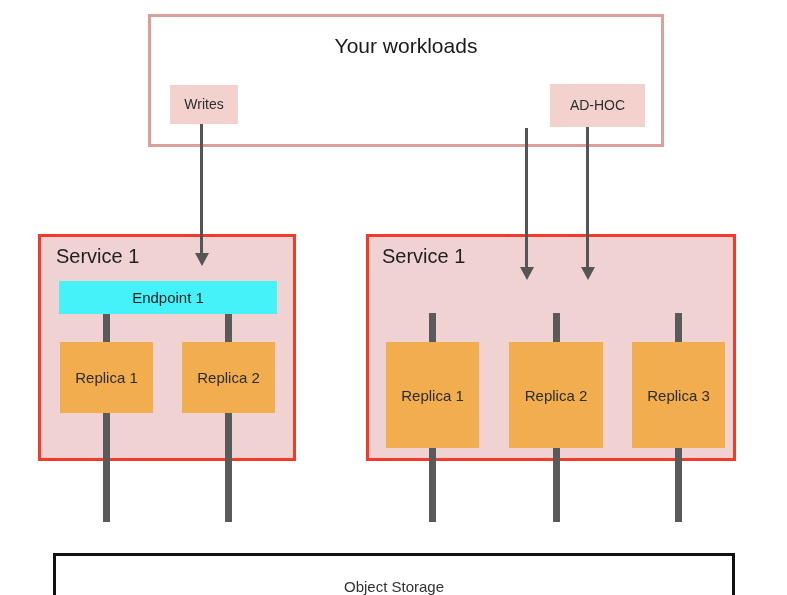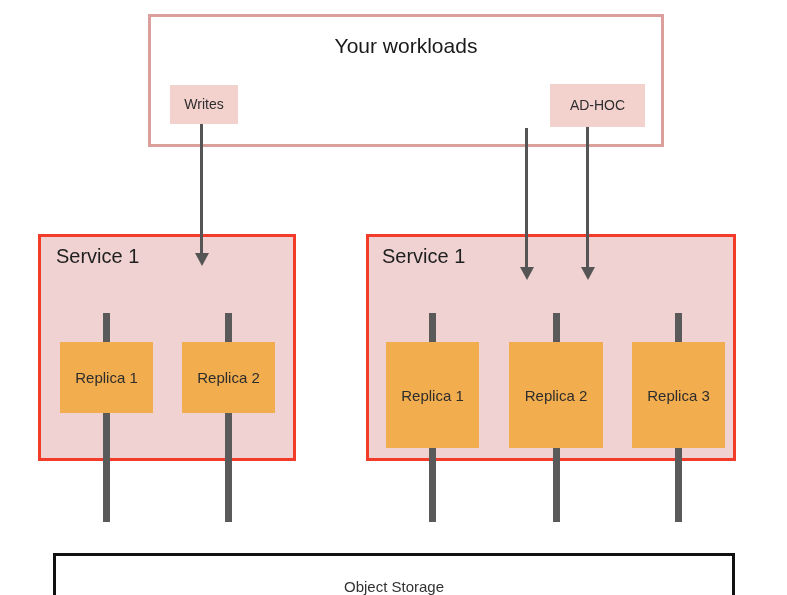--- a/index.html
+++ b/index.html
@@ -112,20 +112,23 @@
   <div class="arrow-head" style="left:195px; top:253px;"></div>
 
   <div class="arrow-line" style="left:525px; top:128px; height:140px;"></div>
   <div class="arrow-head" style="left:520px; top:267px;"></div>
 
   <div class="arrow-line" style="left:586px; top:127px; height:141px;"></div>
   <div class="arrow-head" style="left:581px; top:267px;"></div>
 
   <div class="abs service-box" style="left:38px; top:234px; width:258px; height:227px;"></div>
   <div class="abs service-label" style="left:56px; top:245px;">Service 1</div>
+  <div class="abs endpoint" style="left:59px; top:281px; width:218px; height:33px;">
+    <span>Endpoint 1</span>
+  </div>
   <div class="abs replica" style="left:60px; top:342px; width:93px; height:71px;">
     <span>Replica 1</span>
   </div>
   <div class="abs replica" style="left:182px; top:342px; width:93px; height:71px;">
     <span>Replica 2</span>
   </div>
 
   <div class="connector" style="left:103px; top:313px; height:30px;"></div>
   <div class="connector" style="left:225px; top:313px; height:30px;"></div>
   <div class="connector" style="left:103px; top:412px; height:110px;"></div>

